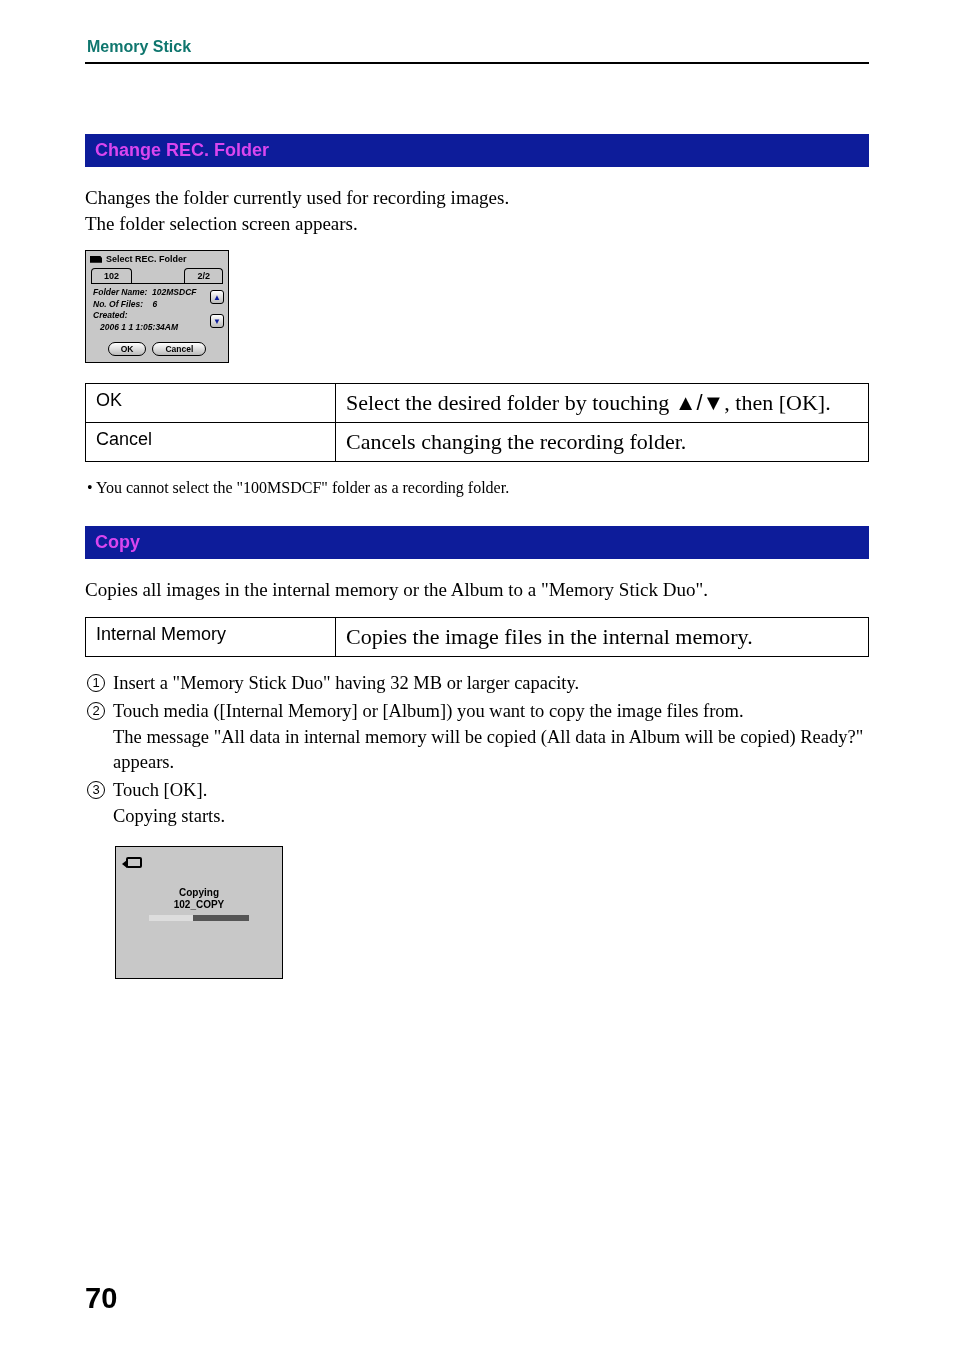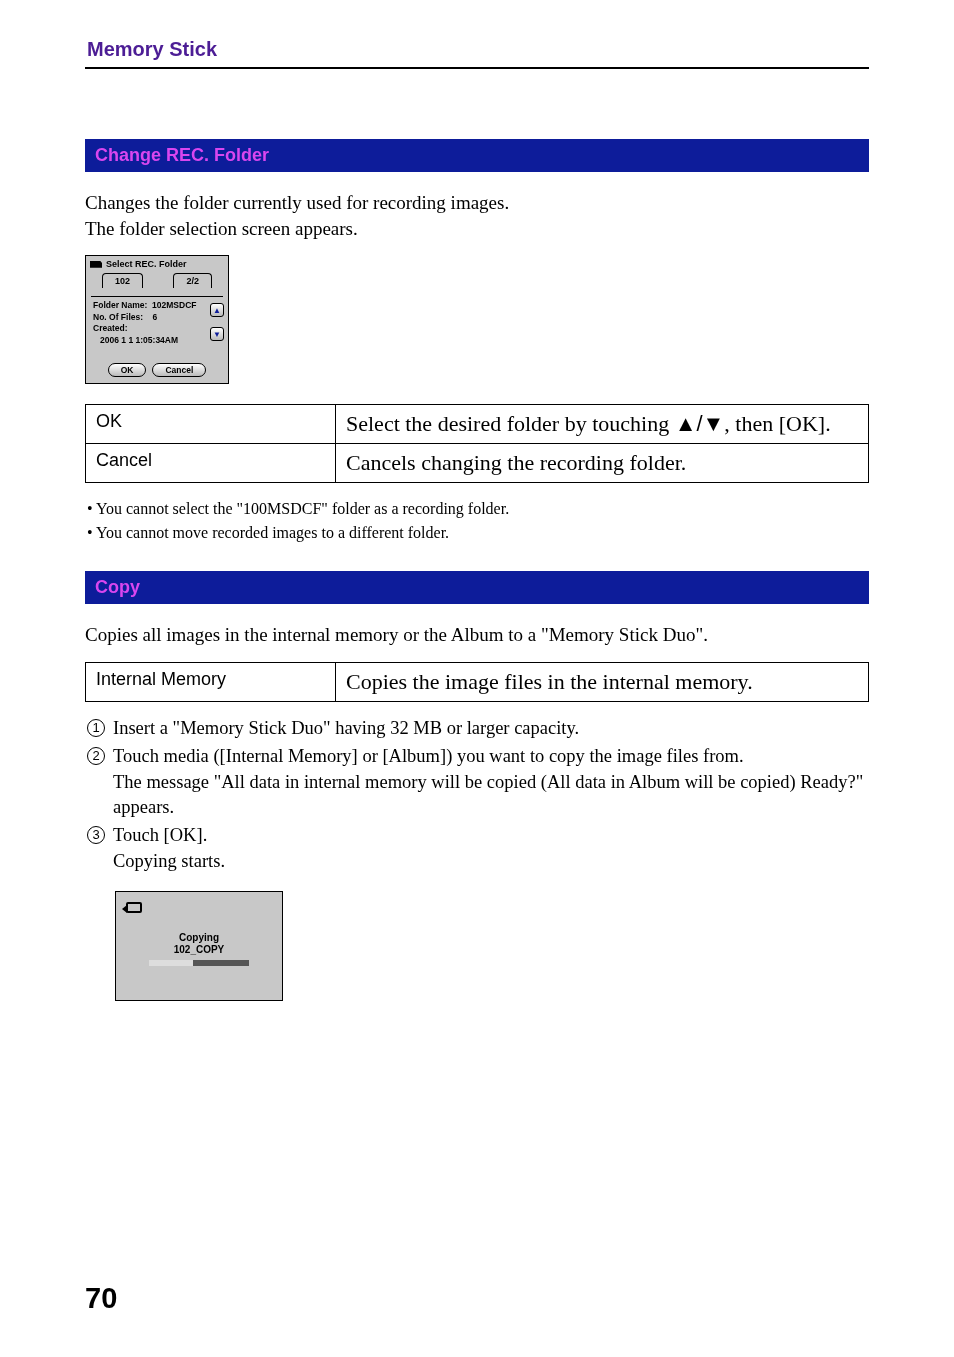--- a/index.html
+++ b/index.html
@@ -17,22 +17,22 @@
     display: flex;
     justify-content: space-between;
     align-items: baseline;
     padding: 0 2px 6px 2px;
     border-bottom: 2px solid #000;
     margin-bottom: 28px;
   }
   .header-left {
     font-family: Arial, Helvetica, sans-serif;
     font-weight: bold;
-    color: #4c1d95;
-    font-size: 20px;
+    color: #0f766e;
+    font-size: 16px;
   }
   .header-right {
     font-style: italic;
     font-weight: bold;
     color: #0d1c9a;
     font-size: 19px;
     font-family: "Times New Roman", Times, serif;
   }
   .header-right .hand { font-style: normal; }
   .section-bar {
@@ -66,37 +66,38 @@
   .ms-icon {
     display: inline-block;
     width: 12px; height: 7px;
     background: #000;
     clip-path: polygon(0 0, 85% 0, 100% 30%, 100% 100%, 0 100%);
     position: relative;
   }
   .folder-dialog .tabs {
     display: flex;
     gap: 16px;
-    padding: 0 16px;
+    padding: 0 5px;
   }
   .folder-dialog .tab {
     border: 1px solid #000;
     border-bottom: none;
     padding: 2px 12px;
     border-radius: 4px 4px 0 0;
     font-size: 9px;
     background: #c8c8c8;
     margin-top: 2px;
   }
   .folder-dialog .tab.right { margin-left: auto; }
   .folder-dialog .info {
     border-top: 1px solid #000;
-    margin: 8px 5px;
+    margin: 0 5px;
     padding: 3px 2px 4px 2px;
     position: relative;
+    font-style: italic;
   }
   .folder-dialog .info-line { font-size: 8.5px; line-height: 1.35; }
   .arrow-btn {
     position: absolute;
     right: -1px;
     width: 14px; height: 14px;
     border: 1px solid #000;
     border-radius: 3px;
     background: linear-gradient(#fff,#bbb);
     display:flex;align-items:center;justify-content:center;
@@ -149,21 +150,21 @@
     margin-bottom: 2px;
   }
   .step .num {
     display: inline-flex; align-items:center; justify-content:center;
     width: 18px; height: 18px; border: 1.5px solid #000; border-radius: 50%;
     font-size: 13px; font-family: Arial, sans-serif;
     flex: none; margin-top: 3px;
   }
   .step .txt { flex: 1; }
   .copy-dialog {
-    width: 168px; height: 110px;
+    width: 168px; height: 133px;
     border: 1px solid #000;
     background: #c8c8c8;
     font-family: Arial, Helvetica, sans-serif;
     font-weight: bold;
     font-size: 10px;
     text-align: center;
     position: relative;
     padding-top: 10px;
     margin-left: 30px;
   }
@@ -239,21 +240,20 @@
   </tr>
   <tr>
     <td class="label">Cancel</td>
     <td>Cancels changing the recording folder.</td>
   </tr>
 </tbody>
   </table>
 
 <ul class="bullets">
   <li>You cannot select the "100MSDCF" folder as a recording folder.</li>
-  <li>You cannot move recorded images to a different folder.</li>
 </ul>
 
 <div class="section-bar copy">Copy</div>
 <p class="body-text">Copies all images in the internal memory or the Album to a "Memory Stick Duo".</p>
 
 <table class="desc">
   <tbody>
       <tr>
     <td class="label">Internal Memory</td>
     <td>Copies the image files in the internal memory.</td>

